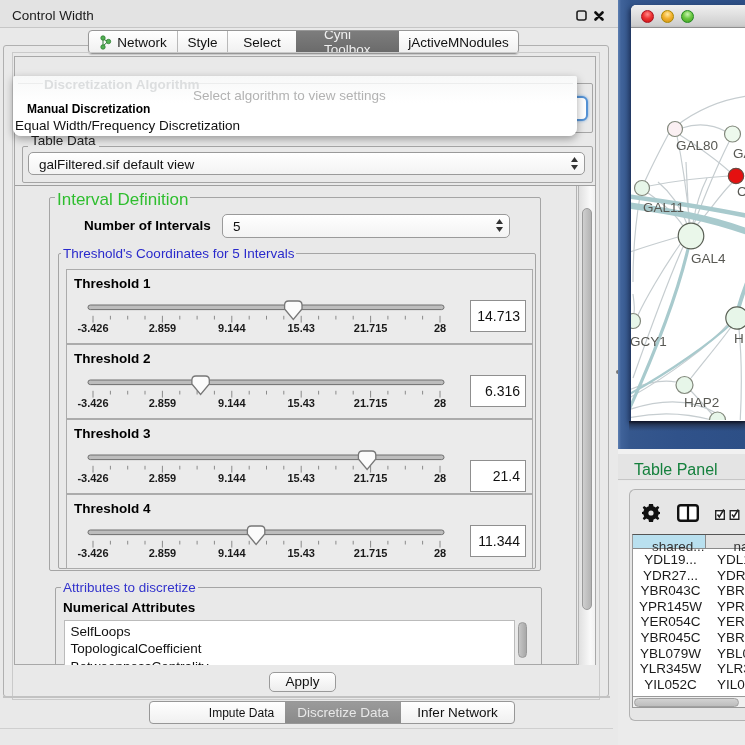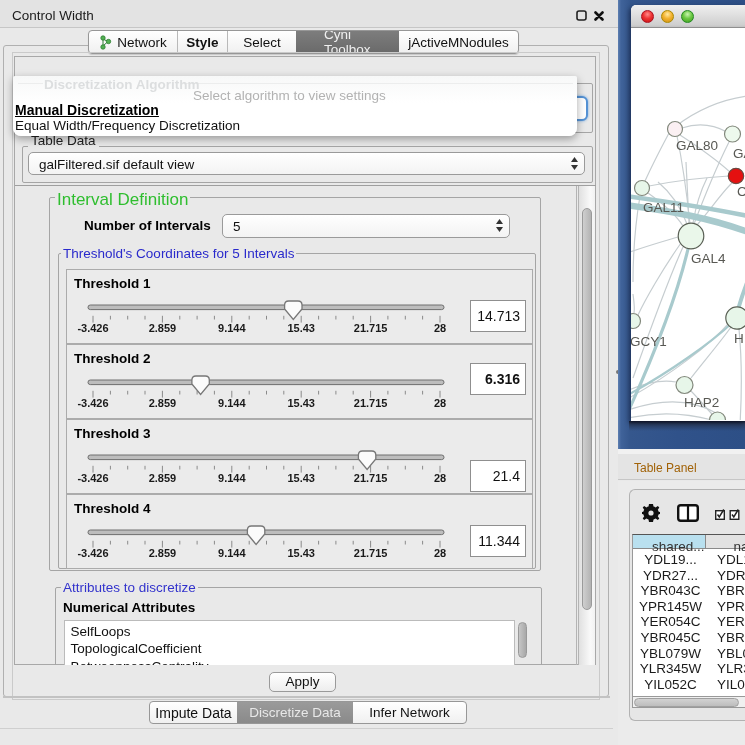--- a/index.html
+++ b/index.html
@@ -30,21 +30,21 @@
   <div class="abs" style="left:88px;top:30px;height:24px;border:1px solid #979797;border-radius:4px;background:linear-gradient(#ffffff,#f0f0f0);display:flex;align-items:stretch;overflow:hidden;box-shadow:0 1px 1px rgba(0,0,0,0.15);">
     <div style="display:flex;align-items:center;justify-content:center;width:88px;font-size:13.5px;color:#111;">
       <svg width="13" height="15" viewBox="0 0 13 15" style="margin-right:5px;">
           <path d="M4 3 L4 12 M4 4 L9 6.5 M4 11 L9 6.5" stroke="#2e7d32" stroke-width="1" fill="none"></path>
           <circle cx="4" cy="3" r="2.2" fill="#52b052" stroke="#2e7d32" stroke-width="0.8"></circle>
           <circle cx="9.5" cy="6.5" r="2.2" fill="#52b052" stroke="#2e7d32" stroke-width="0.8"></circle>
           <circle cx="4" cy="12" r="2.2" fill="#52b052" stroke="#2e7d32" stroke-width="0.8"></circle>
         </svg>
       Network</div>
     <div style="width:1px;background:#b9b9b9;"></div>
-    <div style="display:flex;align-items:center;justify-content:center;width:49px;font-size:13.5px;color:#111;font-weight:bold;">Style</div>
+    <div style="display:flex;align-items:center;justify-content:center;width:49px;font-size:13.5px;color:#111;">Style</div>
     <div style="width:1px;background:#b9b9b9;"></div>
     <div style="display:flex;align-items:center;justify-content:center;width:68px;font-size:13.5px;color:#111;">Select</div>
     <div style="display:flex;align-items:center;justify-content:center;width:103px;font-size:13.5px;color:#f0f0f0;background:linear-gradient(#7d7d7d,#6a6a6a);padding-left:28px;">Cyni Toolbox</div>
     <div style="display:flex;align-items:center;justify-content:center;width:119px;font-size:13.5px;color:#111;">jActiveMNodules</div>
   </div>
 
   <div class="abs" style="left:12px;top:52px;width:588px;height:648px;border:1px solid #cacaca;"></div>
 
   <div class="abs" style="left:14px;top:56px;width:582px;height:609px;border:1px solid #a8a8a8;background:#e9e9e9;"></div>
 
@@ -106,21 +106,21 @@
         <g font-family="Liberation Sans" font-size="11" font-weight="bold" text-anchor="middle" fill="#1a1a1a">
           <text x="21.0" y="39">-3.426</text>
           <text x="90.4" y="39">2.859</text>
           <text x="159.8" y="39">9.144</text>
           <text x="229.2" y="39">15.43</text>
           <text x="298.6" y="39">21.715</text>
           <text x="368.0" y="39">28</text>
         </g>
         <path d="M119.9 16L119.9 12Q119.9 8 123.9 8L133.3 8Q137.3 8 137.3 12L137.3 16L128.6 26.5Z" fill="#fbfbfb" stroke="#777" stroke-width="1.3"></path>
       </svg>
-<div class="abs vb" style="top:363px;font-weight:bold;">6.316</div>
+<div class="abs vb" style="top:375px;">6.316</div>
 <div class="abs tp" style="top:419px;"></div>
 <div class="abs tl" style="top:426px;">Threshold 3</div>
 <svg class="abs" style="left:72px;top:443px;" width="400" height="44" viewBox="0 0 400 44">
         <rect x="16" y="12" width="356" height="4.6" rx="2.3" fill="#bdbdbd" stroke="#6f6f6f"></rect>
         <path d="M21.0 22.8V29.6M38.4 22.8V26.5M55.7 22.8V26.5M73.0 22.8V26.5M90.4 22.8V29.6M107.8 22.8V26.5M125.1 22.8V26.5M142.4 22.8V26.5M159.8 22.8V29.6M177.2 22.8V26.5M194.5 22.8V26.5M211.8 22.8V26.5M229.2 22.8V29.6M246.6 22.8V26.5M263.9 22.8V26.5M281.2 22.8V26.5M298.6 22.8V29.6M315.9 22.8V26.5M333.3 22.8V26.5M350.6 22.8V26.5M368.0 22.8V29.6" stroke="#8a8a8a" fill="none"></path>
         <g font-family="Liberation Sans" font-size="11" font-weight="bold" text-anchor="middle" fill="#1a1a1a">
           <text x="21.0" y="39">-3.426</text>
           <text x="90.4" y="39">2.859</text>
           <text x="159.8" y="39">9.144</text>
           <text x="229.2" y="39">15.43</text>
@@ -156,32 +156,32 @@
   </div>
   <div class="abs" style="left:518px;top:622px;width:9px;height:36px;background:linear-gradient(90deg,#c6c6c6,#a8a8a8);border:1px solid #999;border-radius:5px;"></div>
 
   <div class="abs" style="left:15px;top:665px;width:581px;height:31px;background:#e9e9e9;"></div>
 
   <div class="abs" style="left:269px;top:672px;width:67px;height:20px;background:linear-gradient(#ffffff,#ededed);border:1px solid #9a9a9a;border-radius:5px;text-align:center;font-size:13.5px;color:#111;line-height:18px;">Apply</div>
 
   <div class="abs" style="left:3px;top:696px;width:607px;height:2px;background:#c2c2c2;"></div>
 
   <div class="abs" style="left:149px;top:701px;height:23px;border:1px solid #979797;border-radius:4px;background:linear-gradient(#ffffff,#f0f0f0);display:flex;align-items:stretch;overflow:hidden;">
-    <div style="display:flex;align-items:center;justify-content:center;width:87px;font-size:14px;color:#111;">Impute Data</div>
+    <div style="display:flex;align-items:center;justify-content:center;width:87px;font-size:12px;color:#111;margin-left:48px;">Impute Data</div>
     <div style="display:flex;align-items:center;justify-content:center;width:116px;font-size:13.5px;color:#e8e8e8;background:linear-gradient(#9a9a9a,#8a8a8a);">Discretize Data</div>
     <div style="display:flex;align-items:center;justify-content:center;width:113px;font-size:13.5px;color:#111;">Infer Network</div>
   </div>
 
   <div class="abs" style="left:13px;top:76px;width:564px;height:60px;background:linear-gradient(#f7f8f8,#ffffff 45%);border-radius:2px 2px 8px 8px;box-shadow:0 3px 9px rgba(0,0,0,0.35);"></div>
   <div class="abs" style="left:13px;top:76px;width:564px;height:60px;overflow:hidden;">
     <div class="abs" style="left:5px;top:7px;width:25px;height:0;border-top:1px solid #eceded;"></div>
     <div class="abs" style="left:170px;top:7px;width:390px;height:0;border-top:1px solid #eceded;"></div>
     <div class="abs" style="left:31px;top:1px;font-size:13.5px;font-weight:bold;color:#dcdedf;">Discretization Algorithm</div>
     <div class="abs" style="left:180px;top:12px;width:220px;font-size:13.5px;color:#b2b2b2;">Select algorithm to view settings</div>
-    <div class="abs" style="left:2px;top:26px;font-size:14px;font-weight:bold;color:#000;text-decoration:underline;">Manual Discretization</div>
+    <div class="abs" style="left:14px;top:26px;font-size:12px;font-weight:bold;color:#000;">Manual Discretization</div>
     <div class="abs" style="left:2px;top:42px;font-size:13.5px;color:#111;">Equal Width/Frequency Discretization</div>
   </div>
 
   <div class="abs" style="left:616px;top:370px;width:4px;height:4px;background:#777;border-radius:2px;"></div>
 
   <div class="abs" style="left:0;top:728px;width:613px;height:1px;background:#cfcfcf;"></div>
 </div>
 
 <div class="abs" id="rightside" style="left:618px;top:0;width:127px;height:745px;">
 
@@ -248,21 +248,21 @@
         <text x="643" y="212">GAL11</text>
         <text x="691" y="263">GAL4</text>
         <text x="630" y="346">GCY1</text>
         <text x="734" y="343">H</text>
         <text x="684" y="407">HAP2</text>
       </g>
     </svg>
   </div>
 
   <div class="abs" style="left:0;top:454px;width:127px;height:26px;background:#e4e4e4;border-bottom:1px solid #c6c6c6;"></div>
-  <div class="abs" style="left:16px;top:461px;font-size:12px;color:#a16207;">Table Panel</div>
+  <div class="abs" style="left:16px;top:461px;font-size:16px;color:#15803d;">Table Panel</div>
 
   <div class="abs" style="left:0;top:481px;width:127px;height:264px;background:#ebebeb;"></div>
 
   <div class="abs" style="left:11px;top:489px;width:120px;height:232px;border:1px solid #b2b2b2;border-radius:6px 0 0 6px;background:#e6e6e6;border-right:none;"></div>
 
   <svg class="abs" style="left:24px;top:504px;" width="18" height="18" viewBox="0 0 18 18">
     <path fill="#111" d="M9 0 L11 0 L11.5 2.6 A6.6 6.6 0 0 1 13.6 3.5 L15.8 2 L17.3 3.5 L15.8 5.7 A6.6 6.6 0 0 1 16.7 7.8 L18 8 L18 10 L16.7 10.2 A6.6 6.6 0 0 1 15.8 12.3 L17.3 14.5 L15.8 16 L13.6 14.5 A6.6 6.6 0 0 1 11.5 15.4 L11 18 L9 18"></path>
     <circle cx="9" cy="9" r="6.5" fill="#111"></circle>
     <path fill="#111" d="M9 0 L7 0 L6.5 2.6 A6.6 6.6 0 0 0 4.4 3.5 L2.2 2 L0.7 3.5 L2.2 5.7 A6.6 6.6 0 0 0 1.3 7.8 L0 8 L0 10 L1.3 10.2 A6.6 6.6 0 0 0 2.2 12.3 L0.7 14.5 L2.2 16 L4.4 14.5 A6.6 6.6 0 0 0 6.5 15.4 L7 18 L9 18"></path>
     <circle cx="9" cy="9" r="2.6" fill="#e6e6e6"></circle>

